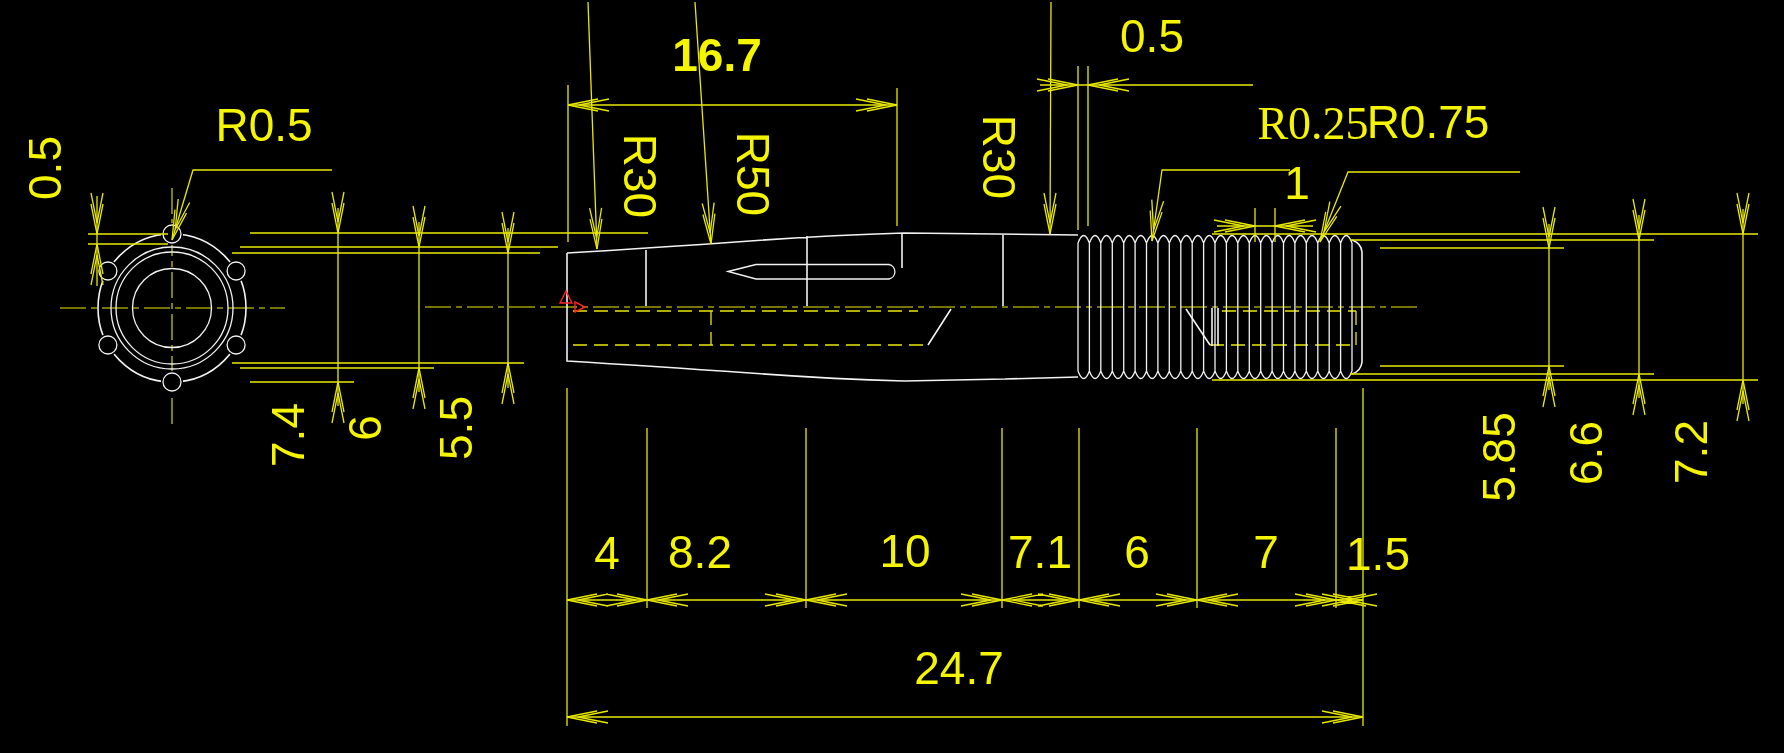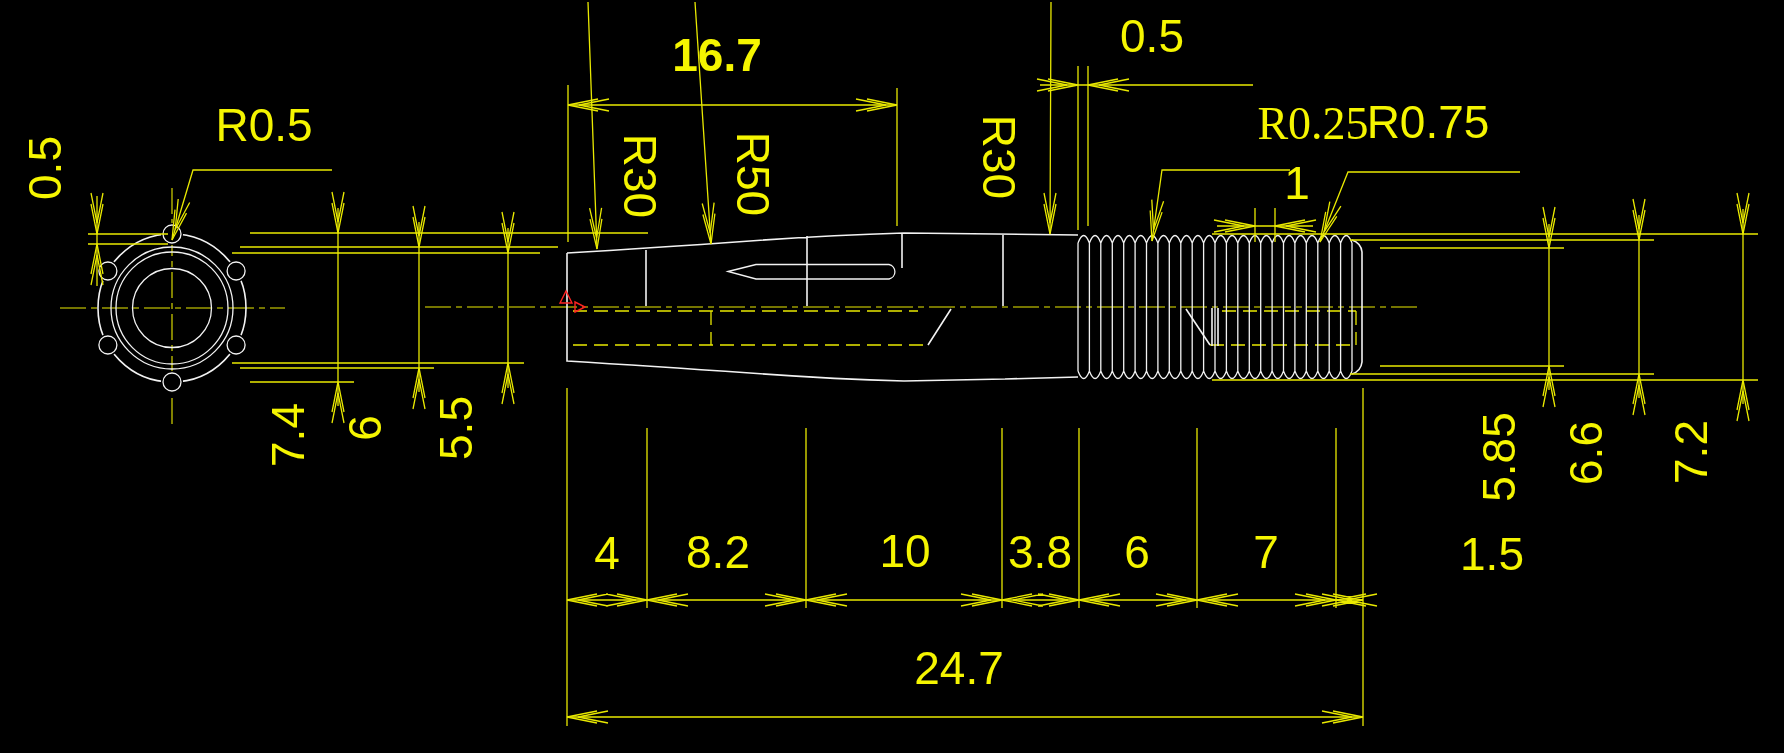--- a/index.html
+++ b/index.html
@@ -105,21 +105,21 @@
 
   <div class="lbl rot" style="left:288px;top:435px;">7.4</div>
   <div class="lbl rot" style="left:365px;top:428px;">6</div>
   <div class="lbl rot" style="left:456px;top:428px;">5.5</div>
 
   <div class="lbl rot" style="left:1499px;top:457px;">5.85</div>
   <div class="lbl rot" style="left:1586px;top:453px;">6.6</div>
   <div class="lbl rot" style="left:1691px;top:452px;">7.2</div>
 
   <div class="lbl" style="left:607px;top:553px;">4</div>
-  <div class="lbl" style="left:718px;top:552px;text-align:center;">8.2</div>
+  <div class="lbl" style="left:700px;top:552px;text-align:center;">8.2</div>
   <div class="lbl" style="left:905px;top:551px;">10</div>
-  <div class="lbl" style="left:1040px;top:552px;">3.8</div>
+  <div class="lbl" style="left:1040px;top:552px;">7.1</div>
   <div class="lbl" style="left:1137px;top:552px;">6</div>
   <div class="lbl" style="left:1266px;top:552px;">7</div>
-  <div class="lbl" style="left:1492px;top:554px;">1.5</div>
+  <div class="lbl" style="left:1378px;top:554px;">1.5</div>
 
   <div class="lbl" style="left:959px;top:668px;">24.7</div>
 </div>
 
 </body></html>

